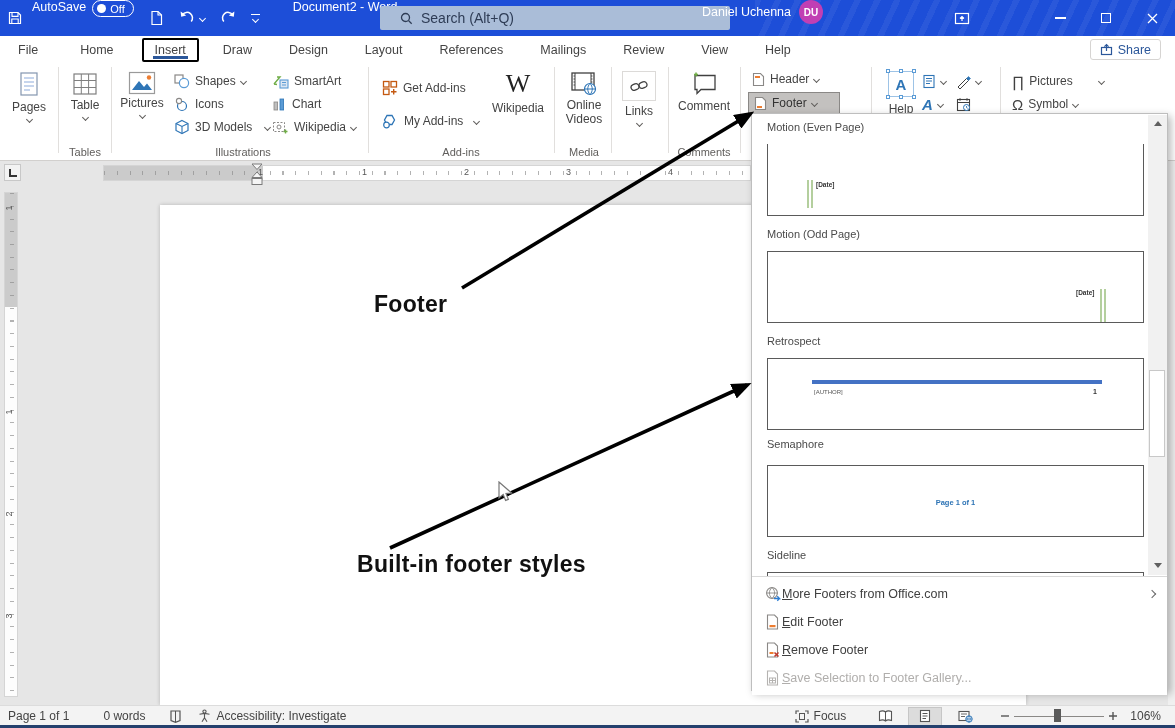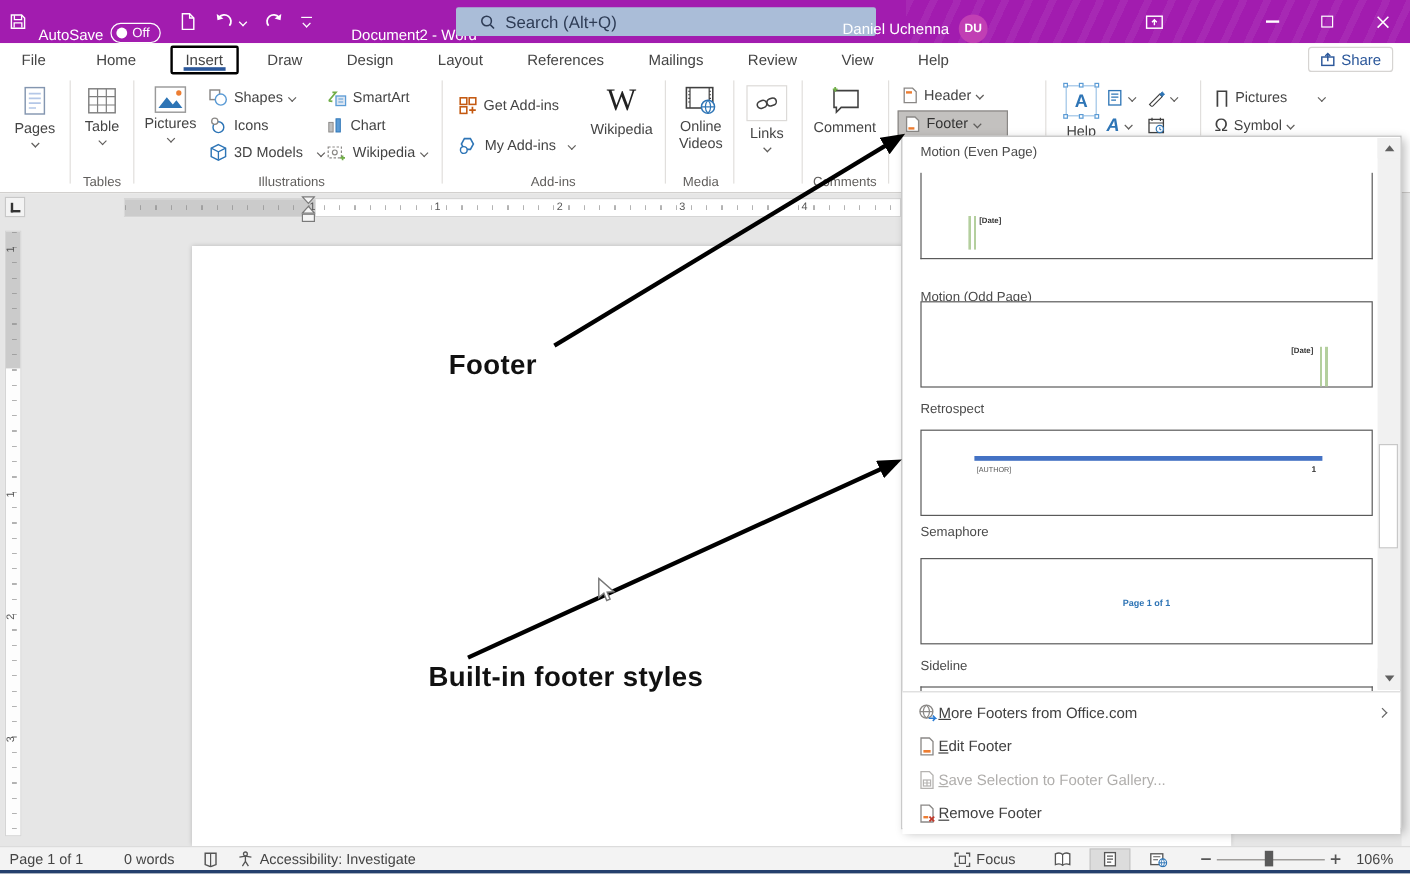--- a/index.html
+++ b/index.html
@@ -3,21 +3,21 @@
 <meta charset="utf-8">
 <style>
   *{box-sizing:border-box;margin:0;padding:0}
   body{margin:0;background:#888}
   .app{position:relative;width:1175px;height:728px;font-family:"Liberation Sans",sans-serif;background:#fff;overflow:hidden;font-size:12px;color:#444}
   .abs{position:absolute}
   svg{display:block}
   u{text-decoration:underline}
 
   
-  .titlebar{position:absolute;left:0;top:0;width:1175px;height:36px;background:#a21caf;color:#fff;display:flex;align-items:flex-end}
+  .titlebar{position:absolute;left:0;top:0;width:1175px;height:36px;background:#1d4ed8;color:#fff;display:flex;align-items:flex-start}
   .titlebar .stripes{position:absolute;right:0;top:0;width:420px;height:36px;
     background:repeating-linear-gradient(115deg,rgba(255,255,255,.06) 0 6px,transparent 6px 18px)}
   .tb-btn{display:flex;align-items:center;justify-content:center;height:36px;padding:0 7px;cursor:default}
   .autosave-pill{display:flex;align-items:center;gap:4px;border:1px solid #fff;border-radius:9px;height:17px;padding:0 8px 0 4px;font-size:11px;color:#fff}
   .autosave-dot{width:9px;height:9px;border-radius:50%;background:#fff}
   .title-text{font-size:12.5px;color:#fff;white-space:nowrap}
   .searchbox{position:absolute;left:380px;top:6px;width:350px;height:24px;background:#aabdd8;border-radius:2px;display:flex;align-items:center;padding-left:20px;gap:8px}
   .searchbox span{color:#2e3c55;font-size:14px}
   .avatar{width:24px;height:24px;border-radius:50%;background:#c13fb4;color:#fff;font-size:10px;font-weight:bold;display:flex;align-items:center;justify-content:center}
   .winbtn{width:46px;height:36px;display:flex;align-items:center;justify-content:center}
@@ -436,21 +436,21 @@
     <div class="abs" style="left:1168px;top:0;width:7px;height:544px;background:#f0f0f0"></div>
   </div>
 
   <div class="dropdown">
     <div class="gallery">
       <div class="ghead" style="top:7px">Motion (Even Page)</div>
       <div class="gprev noTop" style="top:30px">
         <div class="greenbars" style="left:39px;bottom:7px;height:28px"></div>
         <span class="tinytxt" style="left:48px;top:37px;font-weight:bold">[Date]</span>
       </div>
-      <div class="ghead" style="top:128px">Motion (Odd Page)</div>
+      <div class="ghead" style="top:114px">Motion (Odd Page)</div>
       <div class="gprev" style="top:137px">
         <div class="greenbars" style="left:332px;bottom:0;height:33px"></div>
         <span class="tinytxt" style="left:308px;top:37px;font-weight:bold">[Date]</span>
       </div>
       <div class="ghead" style="top:221px">Retrospect</div>
       <div class="gprev" style="top:244px">
         <div class="abs" style="left:44px;top:21px;width:290px;height:4px;background:#4472c4"></div>
         <span class="tinytxt" style="left:46px;top:30px;font-size:6px;color:#555">[AUTHOR]</span>
         <span class="tinytxt" style="left:325px;top:29px;font-size:7px;font-weight:bold">1</span>
       </div>
@@ -482,35 +482,35 @@
         <span class="accel"><u>M</u>ore Footers from Office.com</span>
         <span class="chv-right"></span>
       </div>
       <div class="mitem">
         <svg width="18" height="16" viewBox="0 0 18 16">
             <path d="M3.5 1h7l3 3v11h-10z" fill="#fff" stroke="#8a8886" stroke-width="1.1"></path>
             <rect x="5.5" y="11" width="6" height="2.2" fill="#ed7d31"></rect>
           </svg>
         <span class="accel"><u>E</u>dit Footer</span>
       </div>
+      <div class="mitem">
+        <svg width="18" height="16" viewBox="0 0 18 16">
+            <path d="M3.5 1h7l3 3v11h-10z" fill="#fff" stroke="#8a8886" stroke-width="1.1"></path>
+            <rect x="5.5" y="10" width="4" height="2" fill="#ed7d31"></rect>
+            <path d="M10.5 10.5l4 4M14.5 10.5l-4 4" stroke="#c0392b" stroke-width="1.5"></path>
+          </svg>
+        <span class="accel"><u>R</u>emove Footer</span>
+      </div>
       <div class="mitem disabled">
         <svg width="18" height="16" viewBox="0 0 18 16">
             <path d="M3.5 1h7l3 3v11h-10z" fill="#fff" stroke="#b5b3b1" stroke-width="1.1"></path>
             <rect x="5.5" y="8" width="6" height="5" fill="none" stroke="#b5b3b1" stroke-width="1"></rect>
             <path d="M5.5 10.5h6M8.5 8v5" stroke="#b5b3b1" stroke-width="1"></path>
           </svg>
         <span class="accel"><u>S</u>ave Selection to Footer Gallery...</span>
-      </div>
-      <div class="mitem">
-        <svg width="18" height="16" viewBox="0 0 18 16">
-            <path d="M3.5 1h7l3 3v11h-10z" fill="#fff" stroke="#8a8886" stroke-width="1.1"></path>
-            <rect x="5.5" y="10" width="4" height="2" fill="#ed7d31"></rect>
-            <path d="M10.5 10.5l4 4M14.5 10.5l-4 4" stroke="#c0392b" stroke-width="1.5"></path>
-          </svg>
-        <span class="accel"><u>R</u>emove Footer</span>
       </div>
     </div>
   </div>
 
   <svg class="arrows" width="1175" height="728" viewBox="0 0 1175 728">
     <defs>
       <marker id="ah" markerUnits="userSpaceOnUse" markerWidth="20" markerHeight="16" refX="15" refY="8" orient="auto">
         <path d="M0 0L20 8L0 16z" fill="#000"></path>
       </marker>
     </defs>

